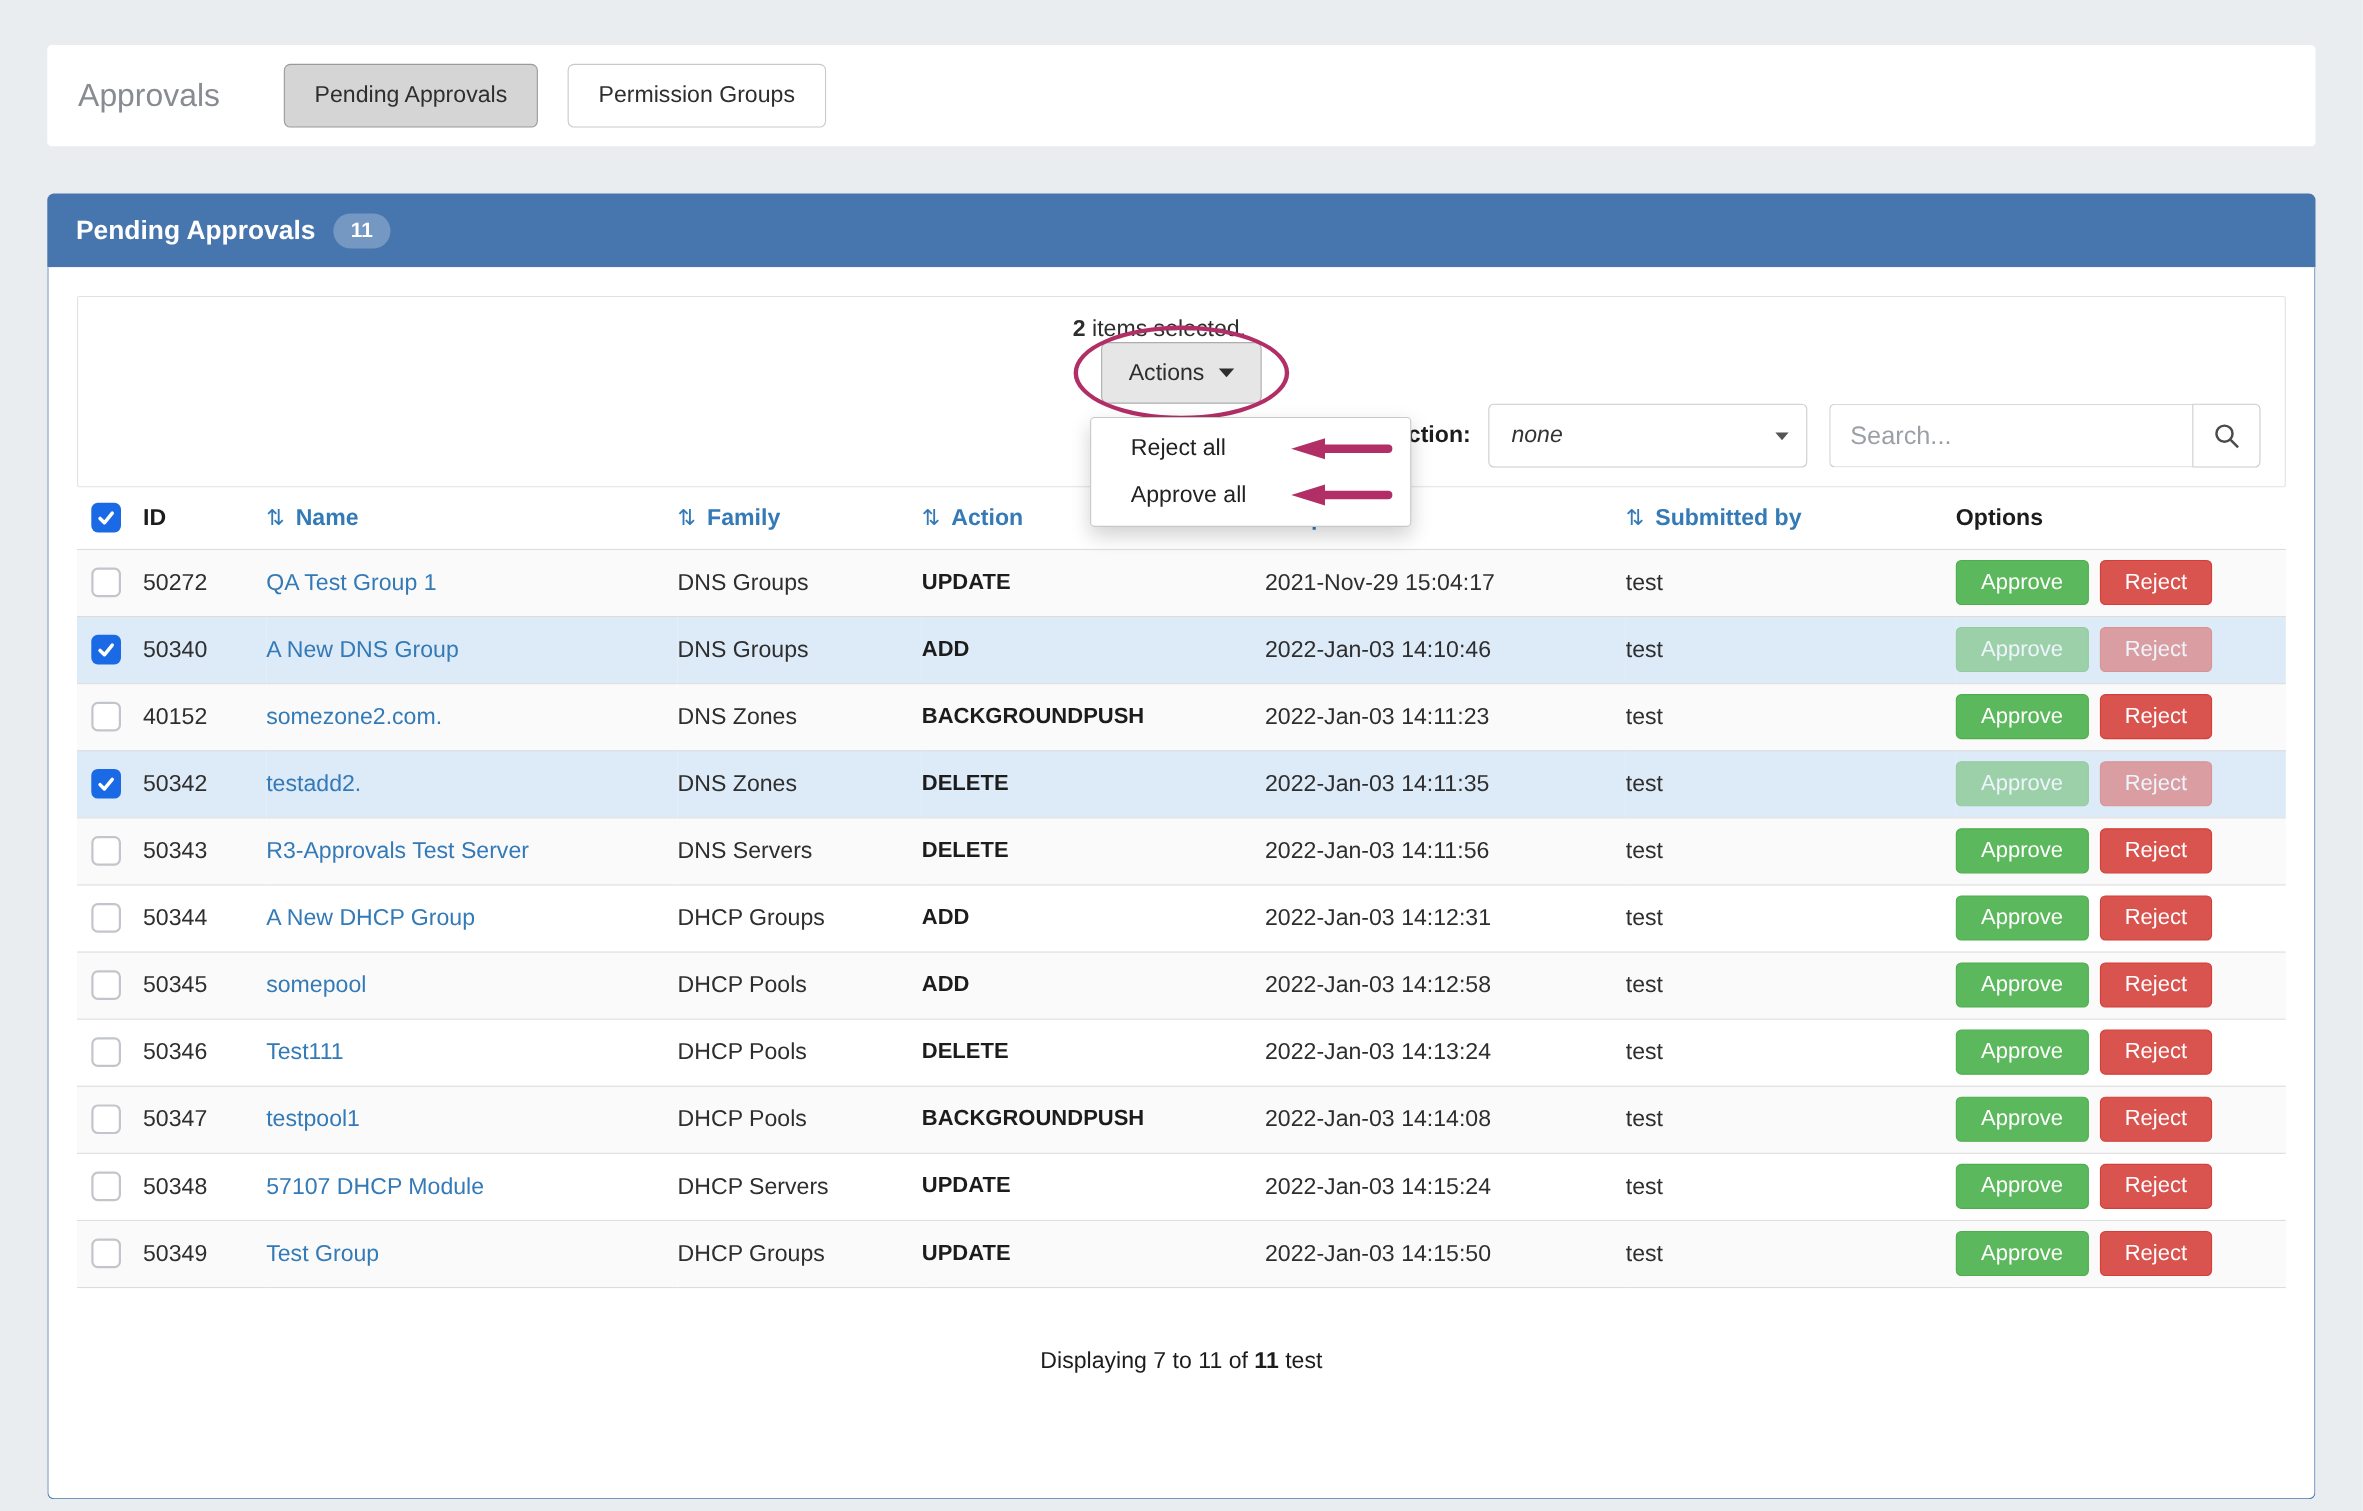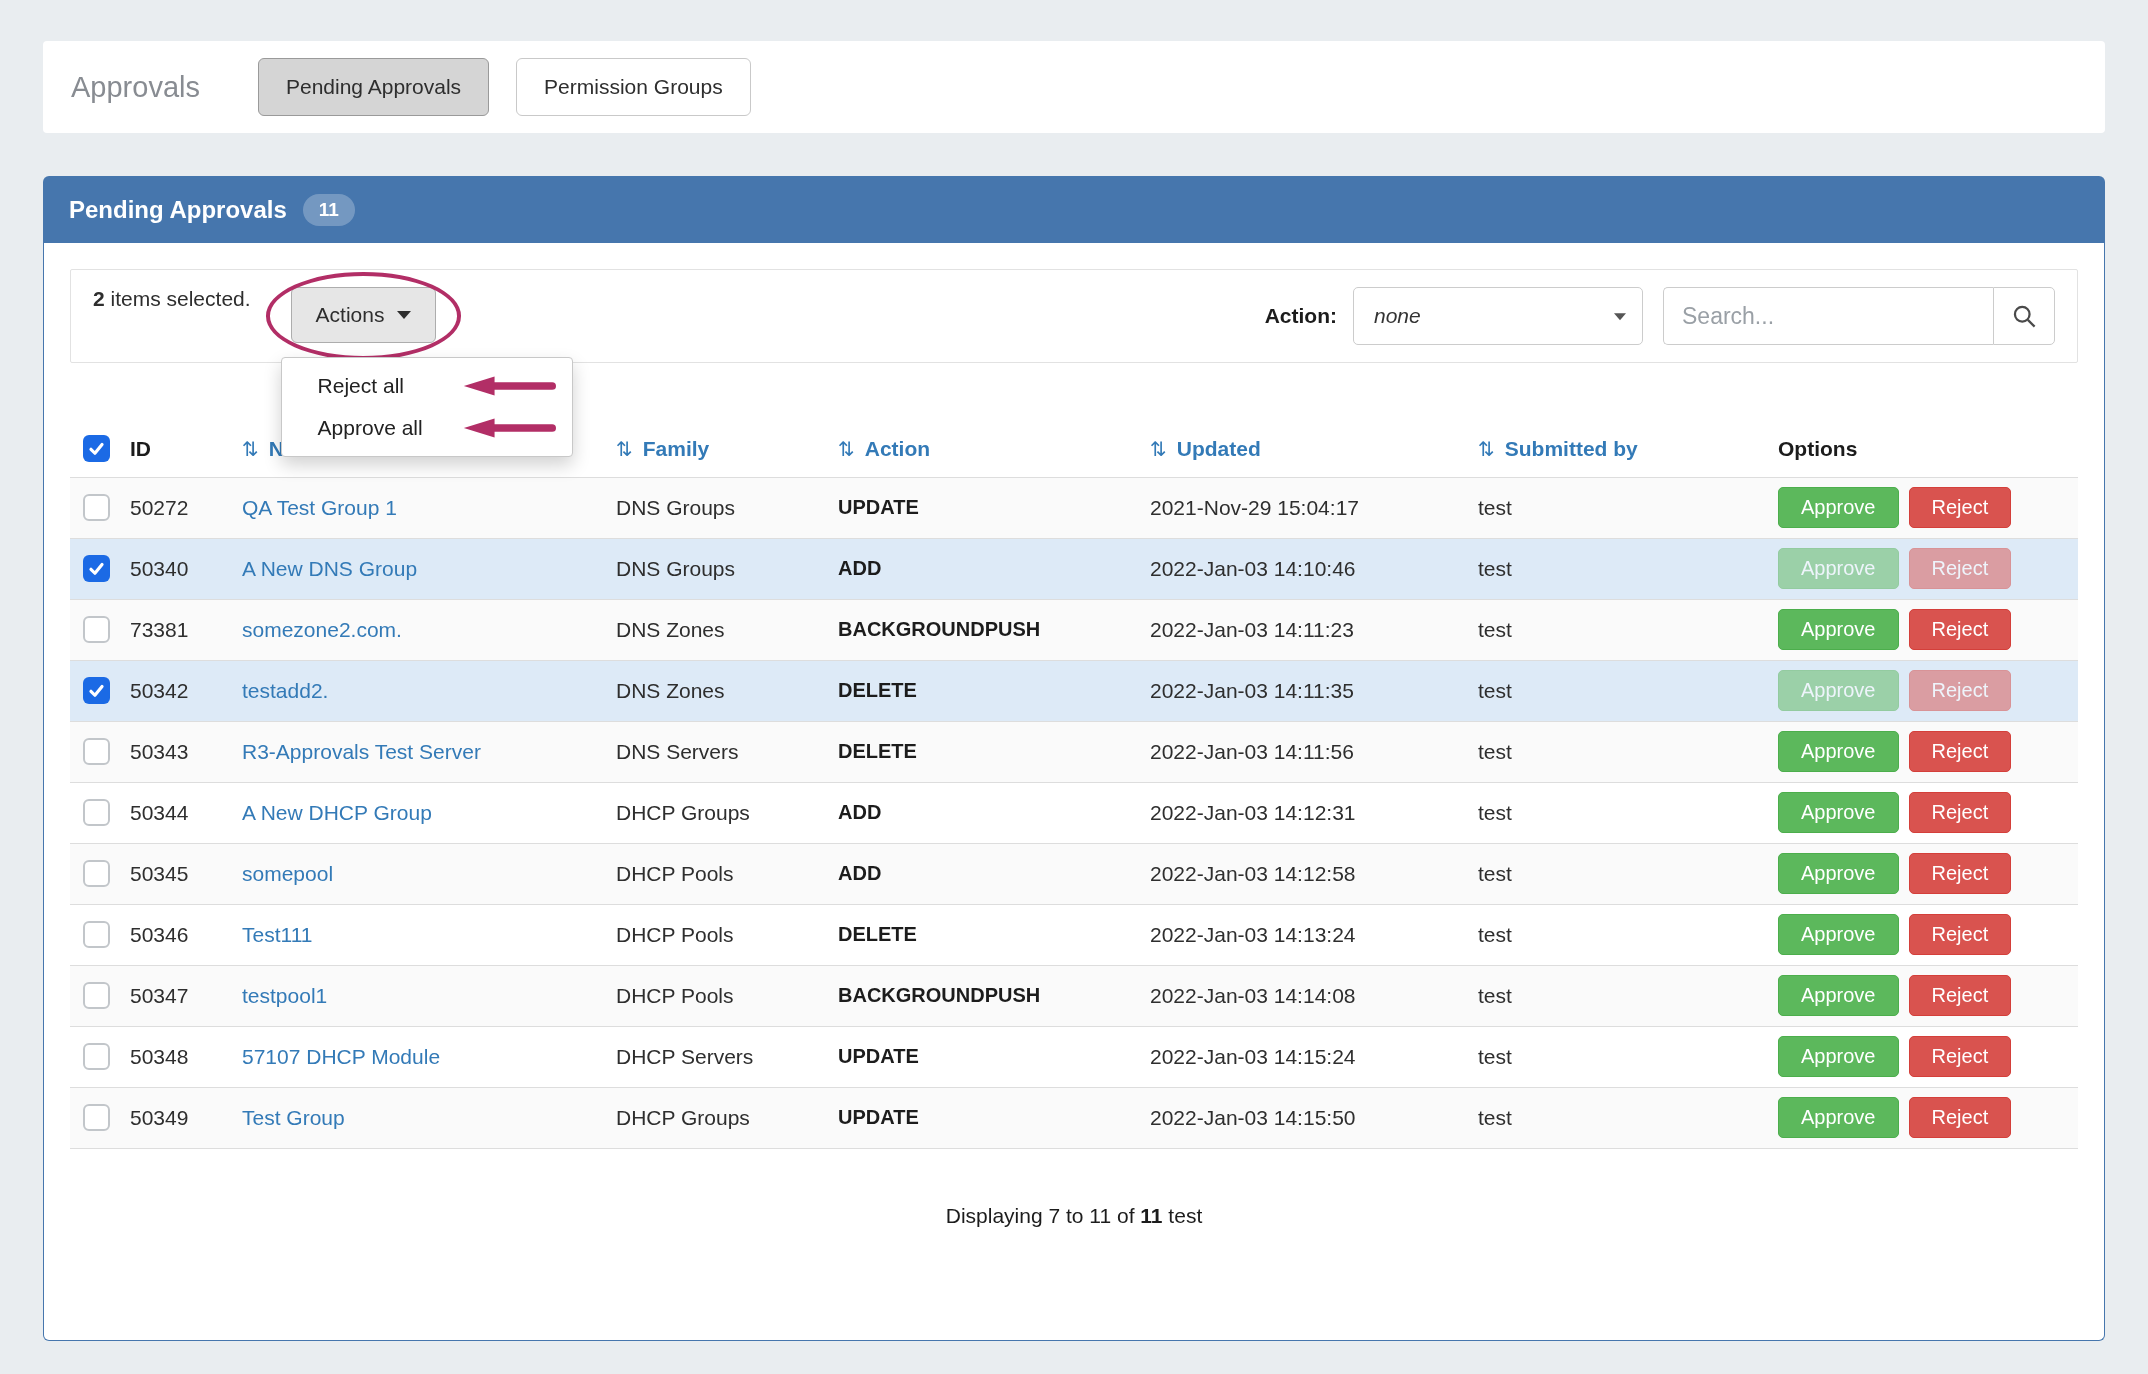--- a/index.html
+++ b/index.html
@@ -20,21 +20,21 @@
   .tab.active{background:#d5d5d5;border-color:#9a9a9a;}
 
   
   .panel{margin-top:43px;}
   .panel-header{background:var(--panel-blue);border-radius:6px 6px 0 0;height:67px;display:flex;align-items:center;padding:0 26px;color:#fff;}
   .panel-title{font-size:24px;font-weight:700;}
   .badge{margin-left:16px;background:rgba(255,255,255,.25);font-size:19px;font-weight:700;padding:5px 16px;border-radius:999px;}
   .panel-body{background:#fff;border:1px solid var(--panel-blue);border-top:none;border-radius:0 0 6px 6px;padding:26px 26px 112px;}
 
   
-  .toolbar{border:1px solid #e2e2e2;border-radius:2px;padding:17px 22px;display:flex;margin-bottom:58px;}
+  .toolbar{border:1px solid #e2e2e2;border-radius:2px;padding:17px 22px;display:flex;align-items:center;flex-direction:column;}
   .selected-info{font-size:21px;margin-right:40px;color:#2e2e2e;}
   .dropdown-wrap{position:relative;}
   .actions-btn{position:relative;z-index:2;font-family:inherit;font-size:21px;color:#2e2e2e;background:#e6e6e6;
        border:1px solid #adadad;border-radius:6px;height:56px;padding:0 24px;display:flex;align-items:center;gap:13px;cursor:pointer;}
   .caret{width:0;height:0;border-left:7px solid transparent;border-right:7px solid transparent;border-top:8px solid #2e2e2e;}
   .annotation-ellipse{position:absolute;left:-25px;top:-15px;width:calc(100% + 50px);height:calc(100% + 30px);
        border:4px solid var(--annotation-pink);border-radius:50%;pointer-events:none;z-index:3;}
   .dropdown-menu{position:absolute;top:calc(100% + 12px);left:-10px;width:292px;background:#fff;border:1px solid #c8c8c8;
        border-radius:4px;box-shadow:0 8px 18px rgba(0,0,0,.18);padding:7px 0;z-index:30;}
   .menu-item{display:flex;align-items:center;font-size:21px;color:#222;padding:8px 16px 8px 36px;cursor:pointer;}
@@ -201,21 +201,21 @@
               <td>test</td>
               <td>
                 <div class="btn-group">
                   <button class="btn approve">Approve</button>
                   <button class="btn reject">Reject</button>
                 </div>
               </td>
             </tr>
             <tr>
               <td class="cb-cell"><span class="cb "></span></td>
-              <td>73381</td>
+              <td>40152</td>
               <td><a>somezone2.com.</a></td>
               <td>DNS Zones</td>
               <td class="action-cell">BACKGROUNDPUSH</td>
               <td>2022-Jan-03 14:11:23</td>
               <td>test</td>
               <td>
                 <div class="btn-group">
                   <button class="btn approve">Approve</button>
                   <button class="btn reject">Reject</button>
                 </div>

